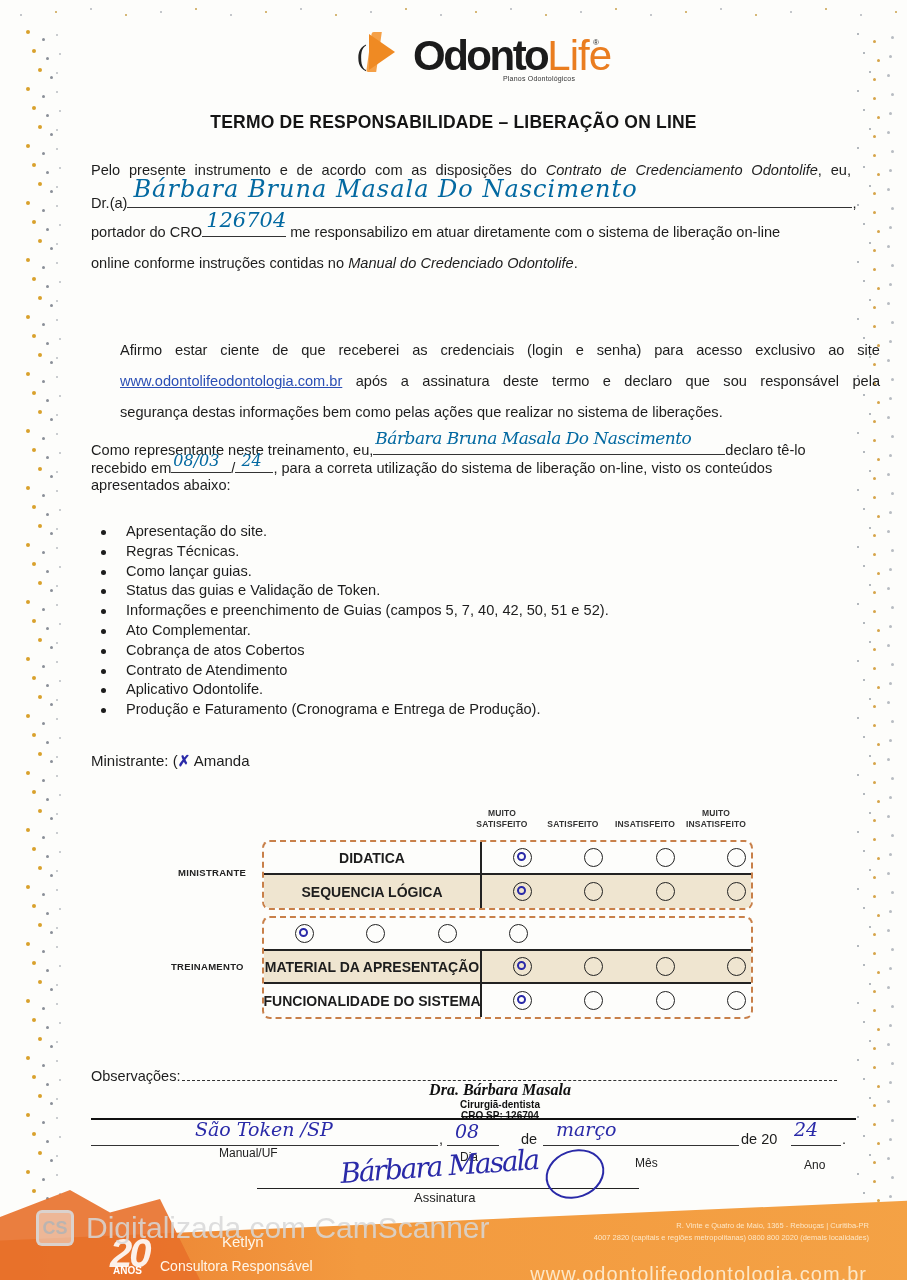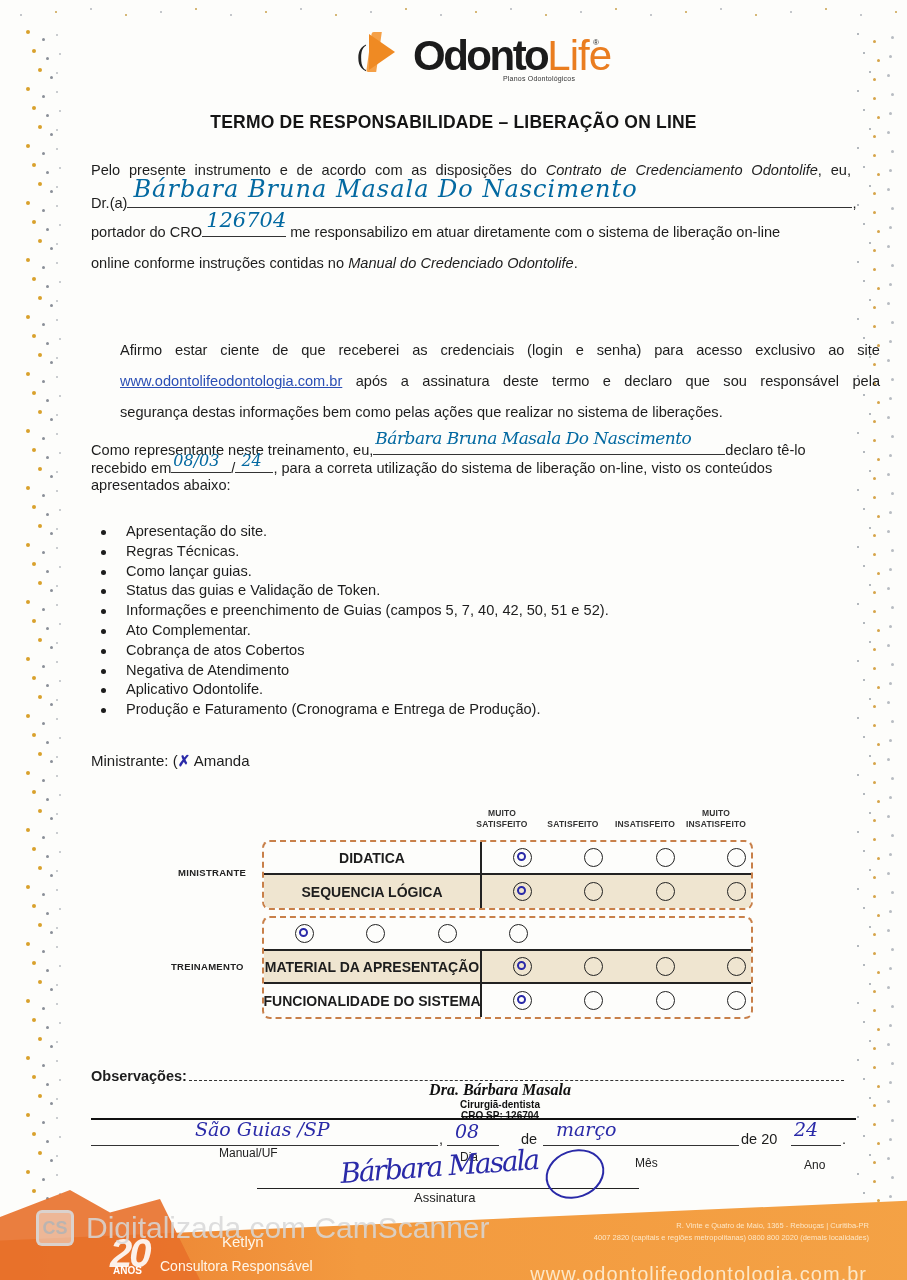--- a/index.html
+++ b/index.html
@@ -45,21 +45,21 @@
   .group { position: absolute; left: 102px; width: 491px; border: 2px dashed #c8804a; border-radius: 8px; overflow: hidden; }
   .row { position: relative; height: 33px; border-bottom: 2px solid #222; display: flex; align-items: center; }
   .row:last-child { border-bottom: none; }
   .row.shade { background: #efe5d0; }
   .row .label { width: 218px; text-align: center; font-weight: bold; font-size: 14px; color: #1d1d1d; white-space: nowrap; border-right: 2px solid #222; height: 100%; display: flex; align-items: center; justify-content: center; }
   .row .opts { position: relative; flex: 1; height: 100%; }
   .radio { position: absolute; top: 50%; width: 19px; height: 19px; margin-top: -9.5px; margin-left: -9.5px; border: 1.6px solid #222; border-radius: 50%; background: transparent; }
   .radio.marked::after { content: ""; position: absolute; left: 3px; top: 3px; width: 9px; height: 9px; border: 2px solid #2a2aa8; border-radius: 50%; box-sizing: border-box; }
   .grp-label { position: absolute; font-size: 9.5px; font-weight: bold; color: #222; letter-spacing: 0.3px; }
 
-  .obs { position: absolute; left: 91px; top: 1068px; font-size: 14.5px; white-space: nowrap; font-weight: bold; }
+  .obs { position: absolute; left: 91px; top: 1068px; font-size: 14.5px; white-space: nowrap; }
   .obs .dash { display: inline-block; width: 655px; border-bottom: 1.5px dashed #333; vertical-align: baseline; margin-left: 2px; }
   .stamp { position: absolute; left: 400px; top: 1081px; width: 200px; text-align: center; color: #111; }
   .stamp .nm { font-family: "Liberation Serif", serif; font-style: italic; font-weight: bold; font-size: 16px; background: #fdfdfb; display: inline-block; padding: 0 2px; }
   .stamp .rl { font-size: 10px; font-weight: bold; line-height: 11px; }
   .stamp .cr { font-size: 10px; font-weight: bold; line-height: 11px; text-decoration: line-through; }
   .hline { position: absolute; height: 2px; background: #111; }
 
   .dateline { position: absolute; left: 91px; top: 1122px; width: 760px; height: 30px; font-size: 14.5px; }
   .dateline .seg { position: absolute; bottom: 6px; border-bottom: 1.3px solid #333; }
   .dateline .hw { position: absolute; font-family: "DejaVu Serif", serif; font-style: italic; color: #2a2aa8; font-size: 19px; }
@@ -529,21 +529,21 @@
 </div>
 
 <ul class="bullets">
   <li>Apresentação do site.</li>
   <li>Regras Técnicas.</li>
   <li>Como lançar guias.</li>
   <li>Status das guias e Validação de Token.</li>
   <li>Informações e preenchimento de Guias (campos 5, 7, 40, 42, 50, 51 e 52).</li>
   <li>Ato Complementar.</li>
   <li>Cobrança de atos Cobertos</li>
-  <li>Negativa de Atendimento</li>
+  <li>Contrato de Atendimento</li>
   <li>Aplicativo Odontolife.</li>
   <li>Produção e Faturamento (Cronograma e Entrega de Produção).</li>
 </ul>
 
 <div class="ministrante">
   <span>Ministrante: (</span><span class="check">✗</span>
   <span>Amanda</span>
 </div>
 
 <div class="survey">
@@ -620,21 +620,21 @@
 </div>
 <div class="stamp">
   <div><span class="nm">Dra. Bárbara Masala</span></div>
   <div class="rl">Cirurgiã-dentista</div>
   <div class="cr">CRO SP: 126704</div>
 </div>
 <div class="hline" style="left:91px;top:1118px;width:765px;"></div>
 
 <div class="dateline">
   <div class="seg" style="left:0;width:347px;"></div>
-  <span class="hw" style="left:104px;top:-4px;">São Guias /SP</span>
+  <span class="hw" style="left:104px;top:-4px;">São Token /SP</span>
   <span class="txt" style="left:348px;">,</span>
   <div class="seg" style="left:356px;width:52px;"></div>
   <span class="hw" style="left:364px;top:-2px;">08</span>
   <span class="txt" style="left:430px;">de</span>
   <div class="seg" style="left:452px;width:196px;"></div>
   <span class="hw" style="left:465px;top:-4px;">março</span>
   <span class="txt" style="left:650px;">de 20</span>
   <div class="seg" style="left:700px;width:50px;"></div>
   <span class="hw" style="left:703px;top:-4px;">24</span>
   <span class="txt" style="left:751px;">.</span>

